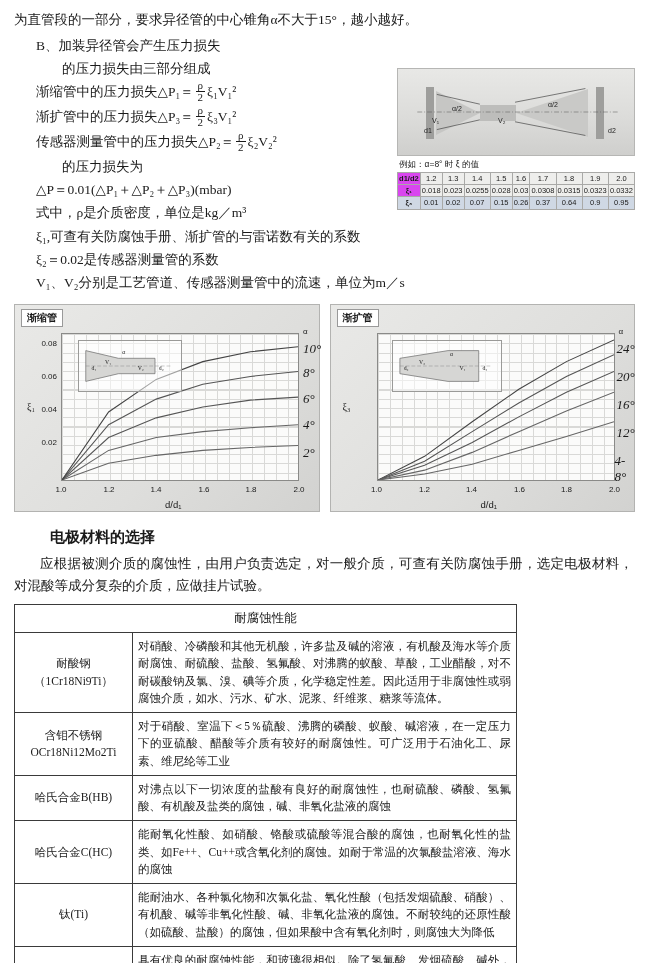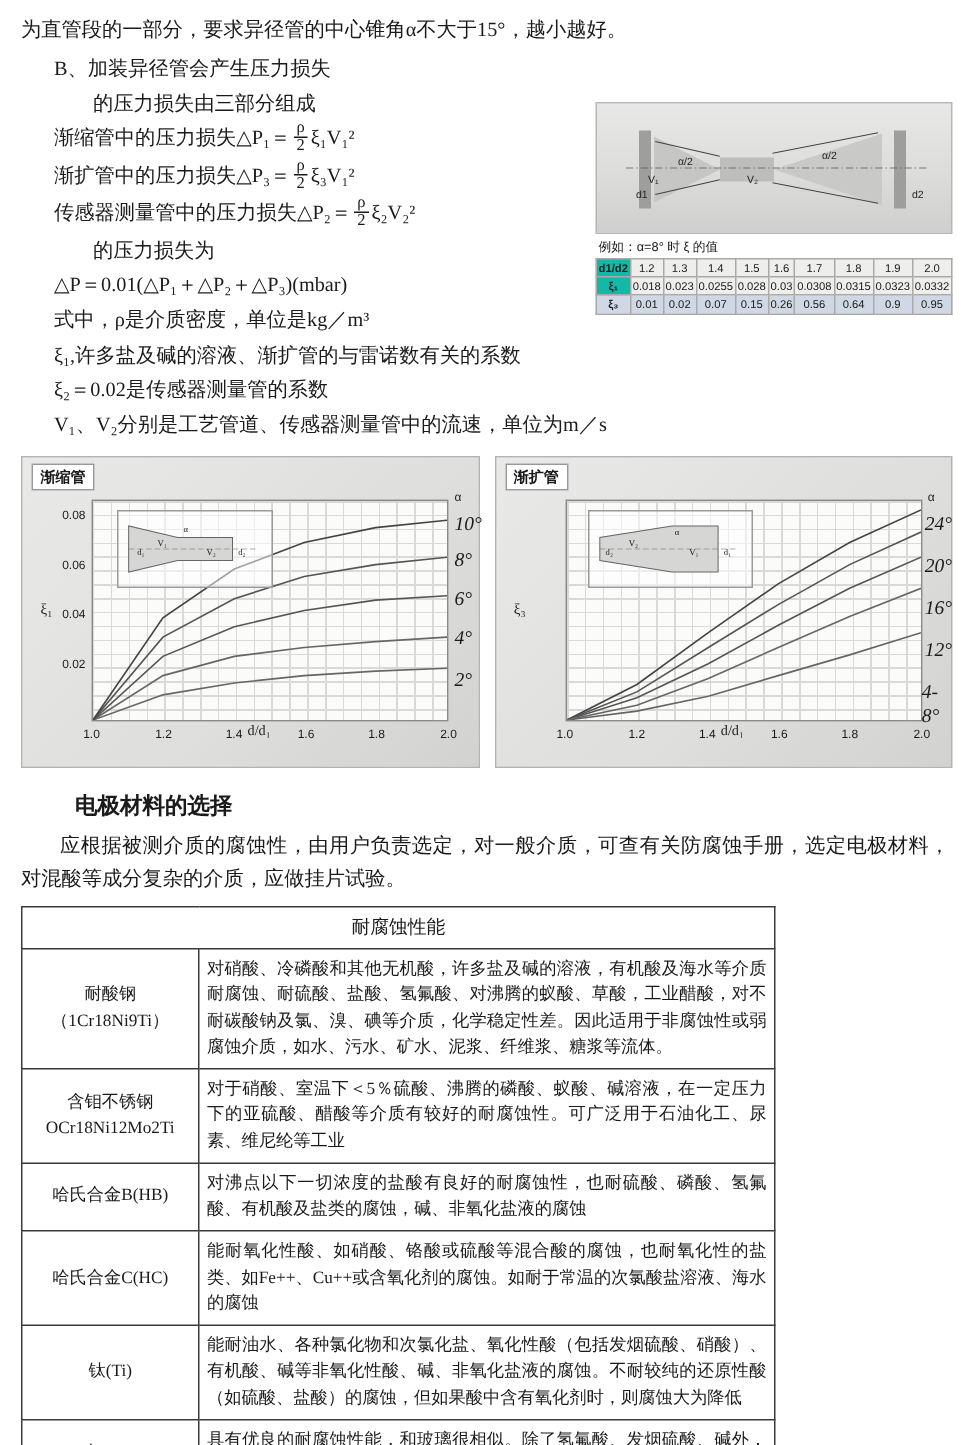--- a/index.html
+++ b/index.html
@@ -104,21 +104,21 @@
     font-family: "Liberation Sans", sans-serif;
     width: 238px;
     background: #eeeeec;
   }
   table.mini td {
     border: 1px solid #a9a9a7;
     padding: 1px 1px;
     text-align: center;
     line-height: 1.25;
   }
-  table.mini td.hdr { background: #14b8a6; font-weight: bold; }
+  table.mini td.hdr { background: #d946ef; font-weight: bold; }
   table.mini tr.blue td { background: #cfd8e4; }
 
   
   .charts {
     display: flex;
     gap: 10px;
     margin: 10px 4px 0 4px;
   }
   .chart {
     position: relative;
@@ -149,22 +149,22 @@
       repeating-linear-gradient(to bottom, #d9d9d7 0 1px, transparent 1px 9.25px),
       repeating-linear-gradient(to right, #a8a8a6 0 1px, transparent 1px 23.8px),
       repeating-linear-gradient(to bottom, #a8a8a6 0 1px, transparent 1px 18.5px);
   }
   .curve { position: absolute; left: 0; top: 0; width: 100%; height: 100%; }
   .ylab {
     position: absolute; left: 12px; top: 96px;
     font-size: 10px; font-family: "Liberation Serif", serif;
   }
   .xlab {
-    position: absolute; left: 150px; top: 178px;
-    font-size: 9.5px; font-family: Liberation Serif, serif;
+    position: absolute; left: 150px; top: 194px;
+    font-size: 9.5px; font-family: Liberation Sans, sans-serif;
   }
   .ytick {
     position: absolute; right: 0; font-size: 8px;
     font-family: "Liberation Sans", sans-serif; text-align: right;
   }
   .xtick {
     position: absolute; font-size: 8px;
     font-family: "Liberation Sans", sans-serif; text-align: center; width: 20px;
   }
   .rtick {
@@ -241,21 +241,21 @@
       </div>
       <div class="fl">
         <span>渐扩管中的压力损失△P₃＝</span><span class="frac"><span class="num">ρ</span><span class="den">2</span></span><span>ξ₃V₁²</span>
       </div>
       <div class="fl">
         <span>传感器测量管中的压力损失△P₂＝</span><span class="frac"><span class="num">ρ</span><span class="den">2</span></span><span>ξ₂V₂²</span>
       </div>
       <div class="fl ind1">的压力损失为</div>
       <div class="fl">△P＝0.01(△P₁＋△P₂＋△P₃)(mbar)</div>
       <div class="fl">式中，ρ是介质密度，单位是kg／m³</div>
-      <div class="fl">ξ₁,许多盐及碱的溶液、渐扩管的与雷诺数有关的系数</div>
+      <div class="fl">ξ₁,可查有关防腐蚀手册、渐扩管的与雷诺数有关的系数</div>
       <div class="fl">ξ₂＝0.02是传感器测量管的系数</div>
       <div class="fl">V₁、V₂分别是工艺管道、传感器测量管中的流速，单位为m／s</div>
     </div>
 
     <div class="fig-right">
       <div class="fig-img">
         <div class="ven-body">
           <div class="flange" style="left:12px;"></div>
           <div class="cone-l"></div>
           <div class="throat"></div>
@@ -303,21 +303,21 @@
           <td>0.0323</td>
           <td>0.0332</td>
         </tr>
         <tr class="blue">
           <td class="hdr">ξ₃</td>
           <td>0.01</td>
           <td>0.02</td>
           <td>0.07</td>
           <td>0.15</td>
           <td>0.26</td>
-          <td>0.56</td>
+          <td>0.37</td>
           <td>0.64</td>
           <td>0.9</td>
           <td>0.95</td>
         </tr>
       </tbody>
         </table>
     </div>
   </div>
 
   <div class="charts">

